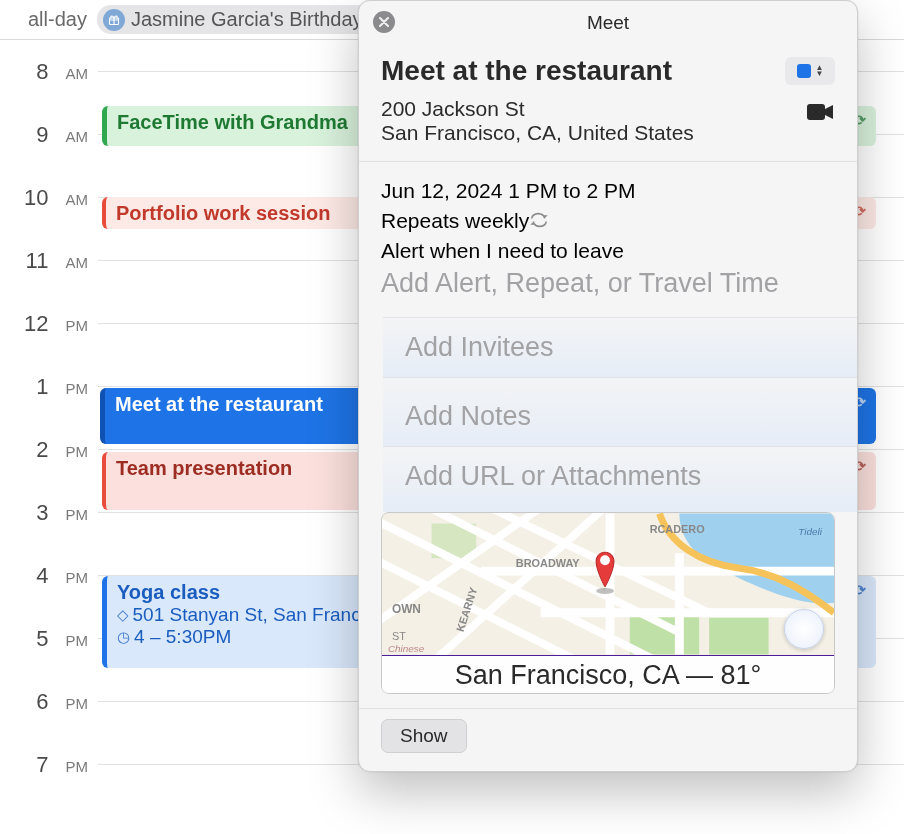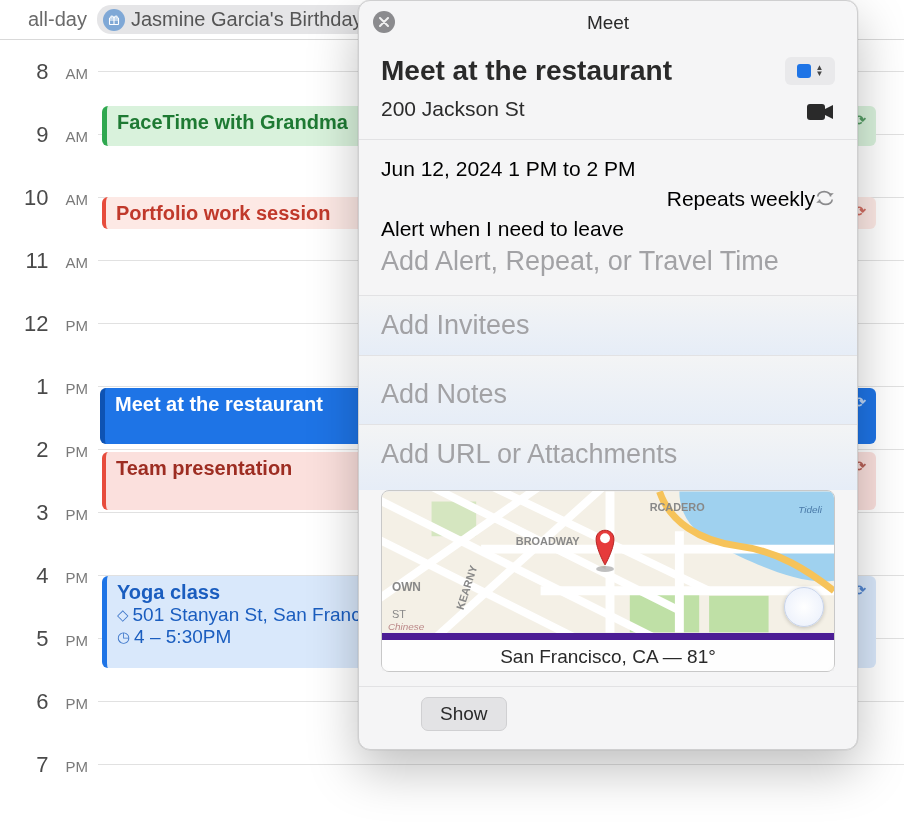--- a/index.html
+++ b/index.html
@@ -168,48 +168,49 @@
     color:#2a2a2a;
     cursor:pointer;
     margin-top:4px;
   }
   .info-line {
     font-size: 21px;
     color: #000000;
     padding: 3px 0;
   }
   .repeat-row {
-    display:flex; align-items:center; justify-content:flex-end;
+    display:flex; align-items:center; justify-content:flex-start;
   }
   .repeat-row .repeat-icon { color:#7a7a7c; }
   .placeholder-line {
     font-size: 27px;
     color: #a2a2a5;
     padding: 2px 0;
     cursor: text;
   }
   .gradient-section {
     background: linear-gradient(#f3f4f5, #e6edf7);
+    margin-left: 24px;
   }
   .map-wrap {
     margin: 0 22px 14px 22px;
     border: 1px solid #c8c8c8;
     border-radius: 8px;
     overflow:hidden;
     background:#eee;
     position: relative;
     height: 182px;
   }
   .map-svg { width:100%; height:142px; display:block; }
   .map-footer {
     height: 40px;
     background: rgba(255,255,255,0.9);
     display:flex; align-items:center; justify-content:center;
-    font-size: 19px; color:#2a2a2a;
-    border-top: 7px solid #4c1d95;
+    font-size: 27px; color:#2a2a2a;
+    border-top: 1px solid #4c1d95;
     backdrop-filter: blur(2px);
   }
   .compass {
     position:absolute; right:10px; bottom:44px;
     width:40px; height:40px; border-radius:50%;
     background: radial-gradient(#fff,#e8eefb);
     border:1px solid #c7d3ea;
     box-shadow: 0 1px 4px rgba(0,0,0,.2);
   }
   .pop-footer {
@@ -217,21 +218,20 @@
     border-top: 1px solid #e2e2e4;
   }
   .show-btn {
     background: #e3e3e5;
     border: .5px solid #d0d0d2;
     border-radius: 7px;
     padding: 5px 18px;
     font-size: 19px;
     color: #2a2a2a;
     cursor: pointer;
-    margin-left: 40px;
   }
 </style>
 </head>
 <body>
 
 <div class="calendar">
   <div class="allday-row">
     <span class="allday-label">all-day</span>
     <span class="allday-pill">
       <span class="gift-circle">
@@ -342,20 +342,21 @@
         <span class="cal-swatch"></span>
         <span class="updown">
             <span>▲</span>
             <span>▼</span>
           </span>
       </div>
     </div>
     <div class="loc-row">
       <div class="location-text">
         <span>200 Jackson St</span><br>
+        <span>San Francisco, CA, United States</span>
       </div>
       <div class="video-icon">
         <svg width="28" height="20" viewBox="0 0 28 20">
             <rect x="1" y="2" width="18" height="16" rx="3" fill="#2a2a2a"></rect>
             <path d="M19 7 L27 3 V17 L19 13 Z" fill="#2a2a2a"></path>
           </svg>
       </div>
     </div>
   </div>
 

